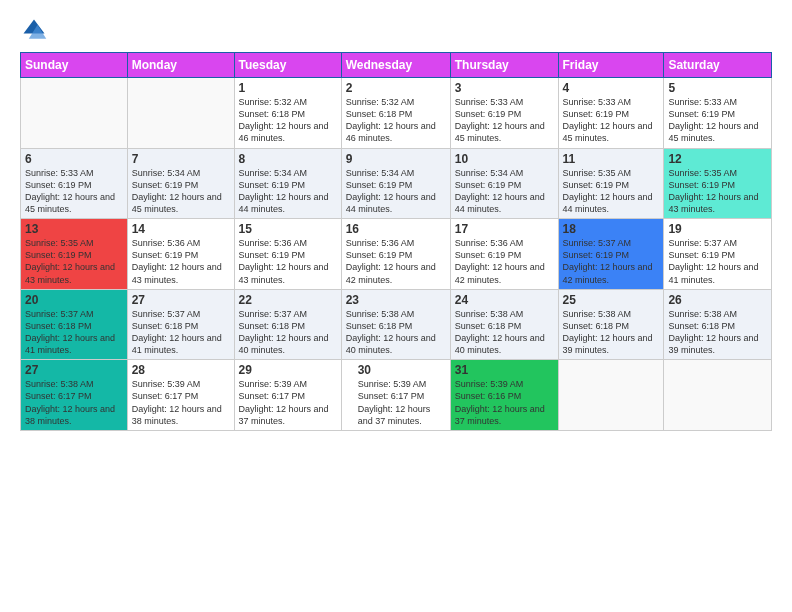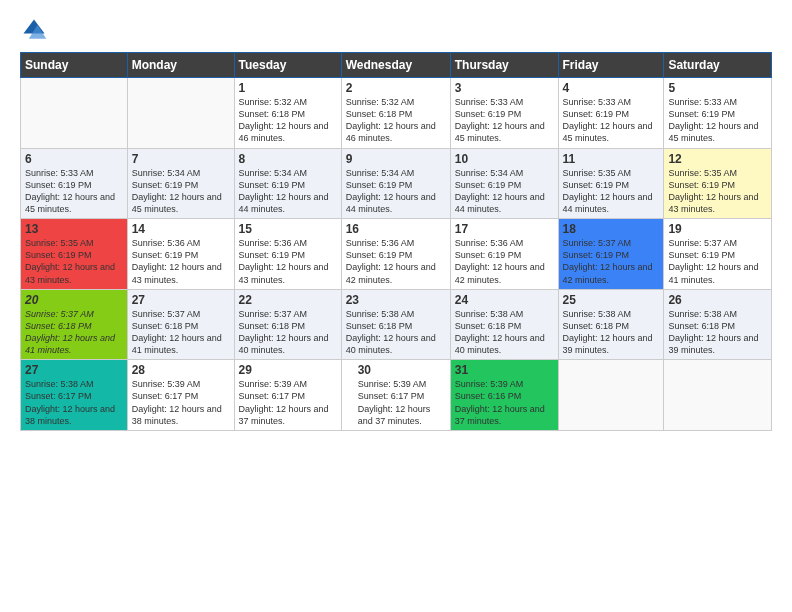--- a/index.html
+++ b/index.html
@@ -59,21 +59,21 @@
       font-size: 13px;
       color: #333;
       margin-top: 2px;
     }
     .calendar {
       width: 100%;
       border-collapse: collapse;
       border: 1px solid #bbb;
     }
     .calendar th {
-      background: #404040;
+      background: #d946ef;
       color: #fff;
       font-size: 12px;
       font-weight: bold;
       padding: 5px 4px;
       text-align: left;
       border: 1px solid #1a5fa8;
     }
     .calendar td {
       vertical-align: top;
       border: 1px solid #ccc;
@@ -204,21 +204,21 @@
             <div class="day-info">Sunrise: 5:34 AM
 Sunset: 6:19 PM
 Daylight: 12 hours and 44 minutes.</div>
           </td>
           <td style="background: rgb(238, 242, 248);">
             <span class="day-number">11</span>
             <div class="day-info">Sunrise: 5:35 AM
 Sunset: 6:19 PM
 Daylight: 12 hours and 44 minutes.</div>
           </td>
-          <td style="background: #fef9c3;">
+          <td style="background: #5eead4;">
             <span class="day-number">12</span>
             <div class="day-info">Sunrise: 5:35 AM
 Sunset: 6:19 PM
 Daylight: 12 hours and 43 minutes.</div>
           </td>
         </tr>
         <tr>
           <td style="background: #ef4444;">
             <span class="day-number">13</span>
             <div class="day-info">Sunrise: 5:35 AM
@@ -256,21 +256,21 @@
 Daylight: 12 hours and 42 minutes.</div>
           </td>
           <td style="background: rgb(255, 255, 255);">
             <span class="day-number">19</span>
             <div class="day-info">Sunrise: 5:37 AM
 Sunset: 6:19 PM
 Daylight: 12 hours and 41 minutes.</div>
           </td>
         </tr>
         <tr>
-          <td style="background: #84cc16; font-style: italic;">
+          <td style="background: #14b8a6;">
             <span class="day-number">20</span>
             <div class="day-info">Sunrise: 5:37 AM
 Sunset: 6:18 PM
 Daylight: 12 hours and 41 minutes.</div>
           </td>
           <td style="background: rgb(238, 242, 248);">
             <span class="day-number">27</span>
             <div class="day-info">Sunrise: 5:37 AM
 Sunset: 6:18 PM
 Daylight: 12 hours and 41 minutes.</div>

